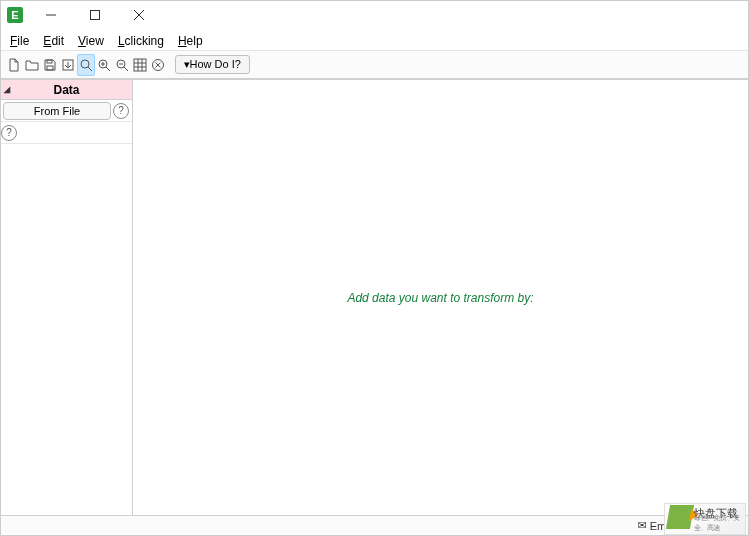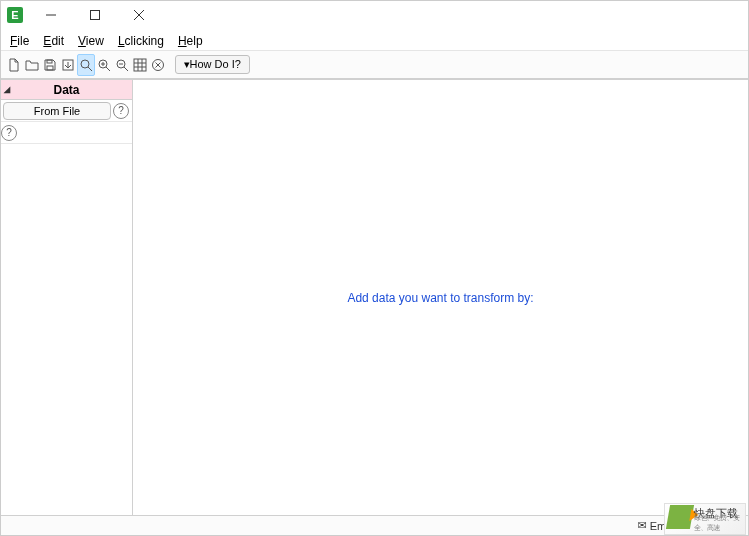--- a/index.html
+++ b/index.html
@@ -19,21 +19,21 @@
 .tool-btn svg { width: 14px; height: 14px; stroke: #555; }
 .howdoi { margin-left: 8px; padding: 2px 8px; font-size: 11px; border: 1px solid #c0c0c0; border-radius: 3px; background: #f5f5f5; cursor: pointer; }
 .main { flex: 1; display: flex; border-top: 1px solid #d0d0d0; min-height: 0; }
 .sidebar { width: 132px; border-right: 1px solid #d0d0d0; background: #fff; position: relative; }
 .sidebar-header { height: 20px; background: #fddde6; border-bottom: 1px solid #d0d0d0; display: flex; align-items: center; justify-content: center; font-weight: bold; font-size: 12px; position: relative; }
 .collapse-arrow { position: absolute; left: 3px; font-size: 8px; color: #333; cursor: pointer; }
 .sidebar-row { height: 22px; display: flex; align-items: center; border-bottom: 1px solid #e8e8e8; }
 .sidebar-btn { flex: 1; height: 18px; margin: 0 2px; border: 1px solid #c0c0c0; background: #f8f8f8; font-size: 11px; display: flex; align-items: center; justify-content: center; cursor: pointer; border-radius: 4px; }
 .help-icon { width: 16px; height: 16px; margin-right: 3px; border: 1px solid #888; border-radius: 50%; display: flex; align-items: center; justify-content: center; font-size: 10px; color: #555; cursor: pointer; }
 .canvas { flex: 1; background: #fff; position: relative; display: flex; flex-direction: column; align-items: center; justify-content: center; }
-.placeholder { color: #1d4ed8; font-size: 12px; text-align: center; line-height: 1.5; }
+.placeholder { color: #15803d; font-size: 12px; text-align: center; line-height: 1.5; font-style: italic; }
 .statusbar { height: 20px; border-top: 1px solid #d0d0d0; display: flex; align-items: center; justify-content: flex-end; padding: 0 6px; font-size: 11px; background: #fbfbfb; position: relative; }
 .email-link { display: flex; align-items: center; gap: 3px; cursor: pointer; color: #333; }
 .watermark { position: absolute; right: 2px; bottom: 0; width: 82px; height: 32px; pointer-events: none; }
 .watermark .wm-bg { position:absolute; inset:0; background: linear-gradient(135deg,#fff 0%,#f0f0f0 100%); border:1px solid #e0e0e0; }
 .watermark .wm-k { position:absolute; left:4px; top:2px; width:24px; height:24px; background:#7cb342; transform: skewX(-10deg); }
 .watermark .wm-k::after { content:""; position:absolute; right:-6px; top:4px; width:0;height:0;border-left:8px solid #ff9800;border-top:6px solid transparent;border-bottom:6px solid transparent; }
 .watermark .wm-txt { position:absolute; left:30px; top:3px; font-size:11px; font-weight:normal; color:#333; }
 .watermark .wm-sub { position:absolute; left:30px; bottom:2px; font-size:7px; color:#888; letter-spacing:-0.5px; }
 </style>
 </head>

